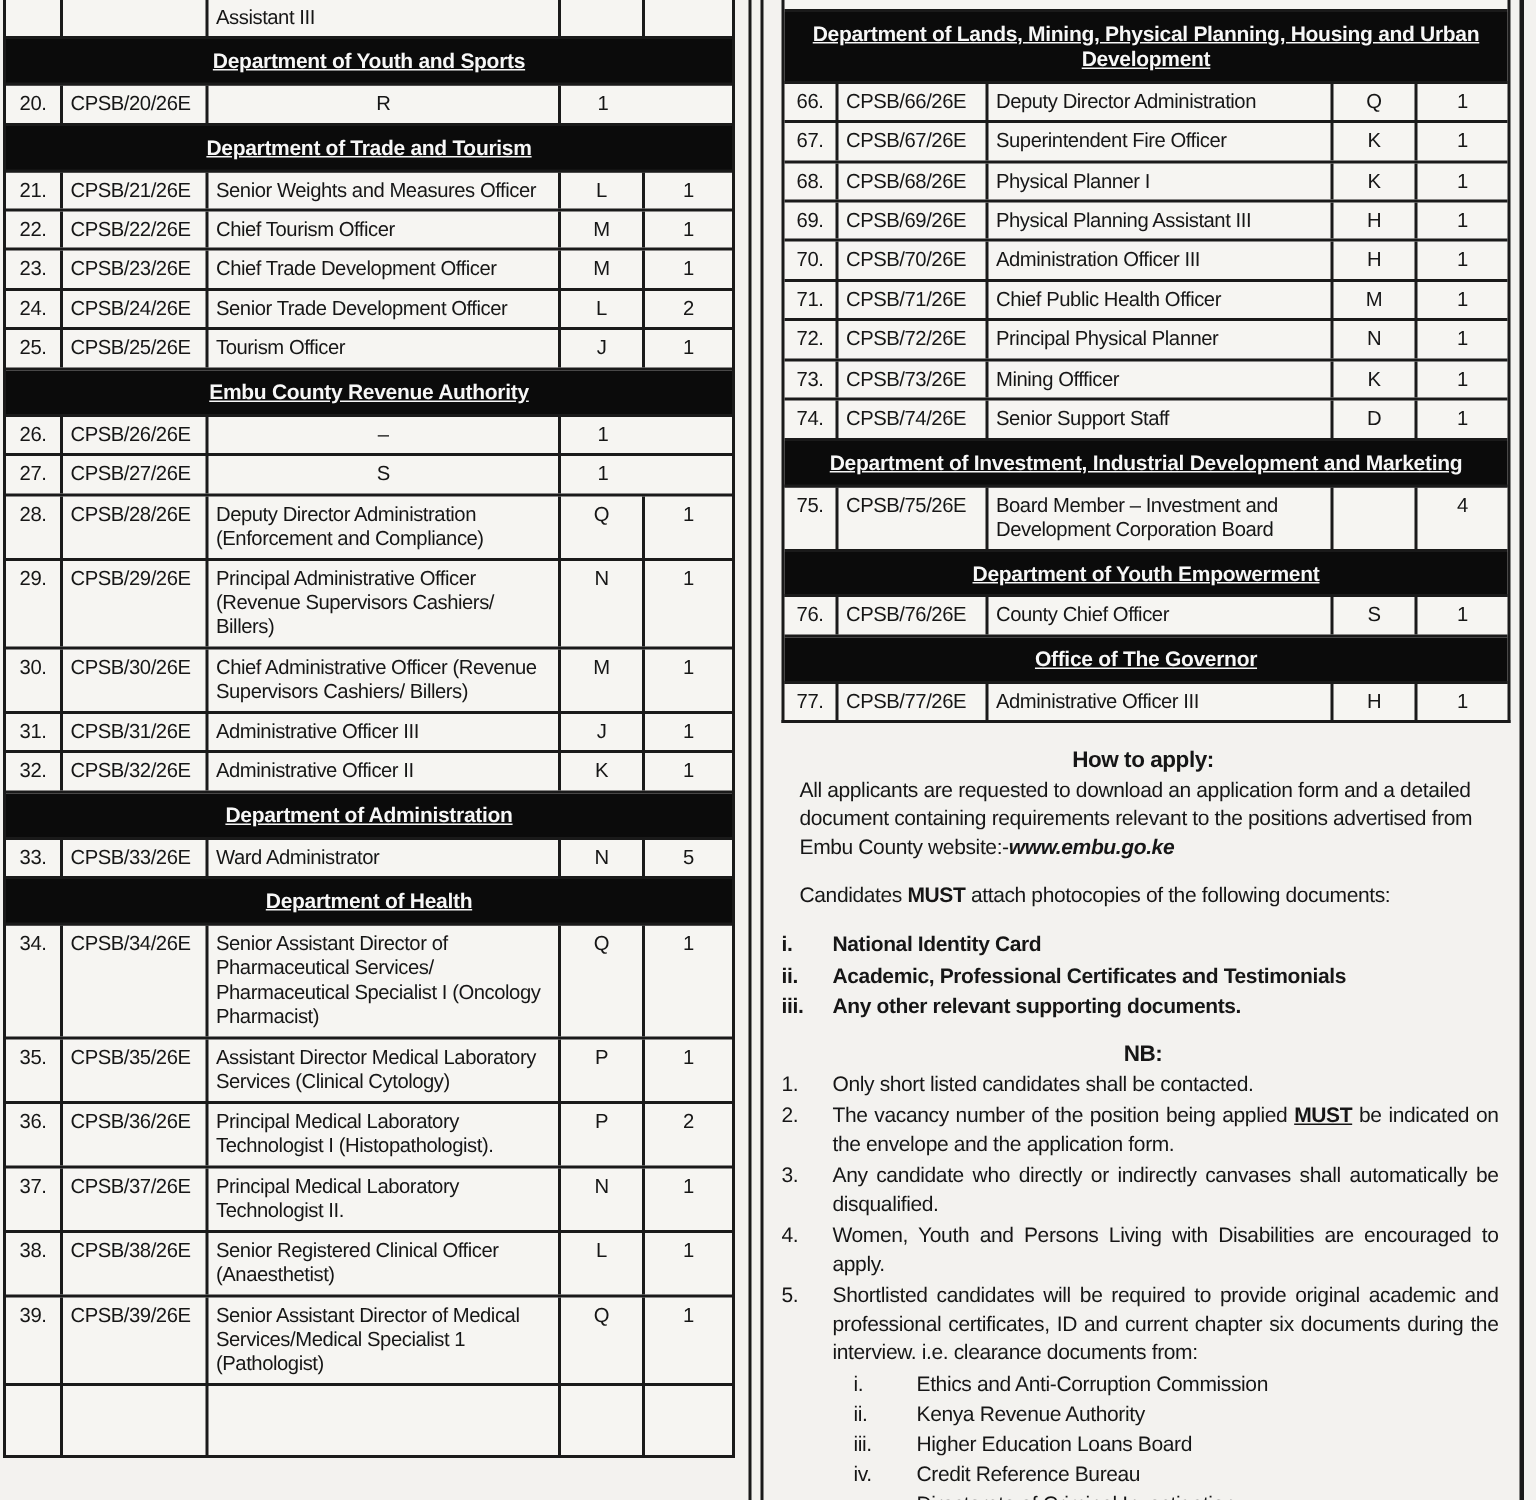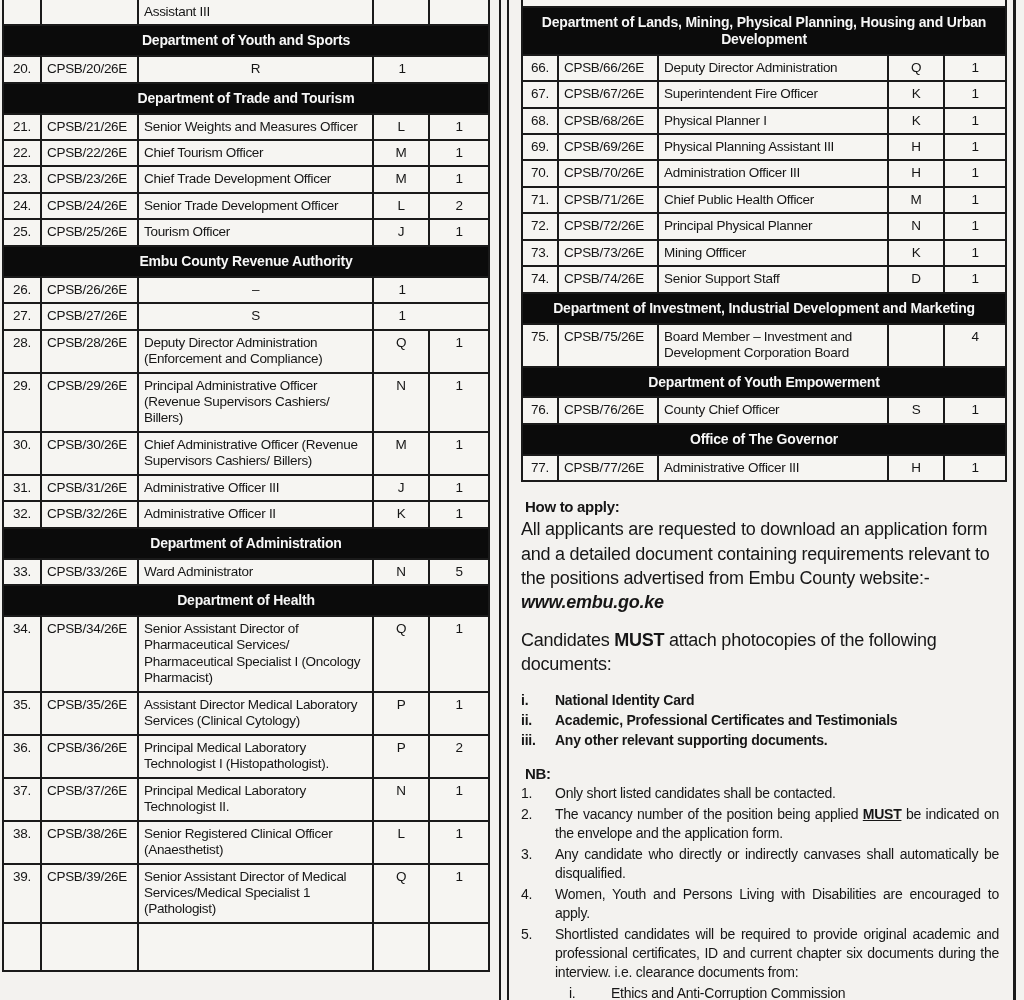--- a/index.html
+++ b/index.html
@@ -33,28 +33,29 @@
     font-weight:500;
   }
   .cell:last-child{border-right:none;}
   .cell.no{text-align:center;padding-left:2px;padding-right:2px;}
   .cell.group,.cell.posts{text-align:center;}
   .sec-header{
     background:#0b0b0b;color:#f7f7f7;
     text-align:center;font-weight:bold;font-size:14px;letter-spacing:-0.2px;
     padding:6px 8px;line-height:1.2;
     border-bottom:2px solid #1a1a1a;
+    text-decoration:underline;
   }
   .spacer-row{height:6px;border-bottom:2px solid #1a1a1a;}
   .row.partial{height:46px;}
 
   
   .textblock{margin-top:16px;padding-right:8px;}
-  .h{font-weight:bold;font-size:15px;letter-spacing:-0.3px;margin:0 0 2px 4px;}
-  .para{font-size:18px;line-height:1.36;letter-spacing:-0.25px;margin:0 0 13px 0;}
+  .h{font-weight:bold;font-size:15px;letter-spacing:-0.3px;margin:0 0 2px 4px;text-align:center;}
+  .para{font-size:14px;line-height:1.36;letter-spacing:-0.25px;margin:0 0 13px 12px;}
   .bi{font-weight:bold;font-style:italic;}
   b.u{text-decoration:underline;}
   .doclist{margin:2px 0 14px 0;}
   .ditem{display:grid;grid-template-columns:34px 1fr;font-weight:bold;font-size:14px;line-height:1.45;letter-spacing:-0.25px;}
   .nitem{display:grid;grid-template-columns:34px 1fr;font-size:14px;line-height:1.36;letter-spacing:-0.25px;margin-bottom:2px;}
   .nitem .ntext{text-align:justify;}
   .sublist{margin-left:48px;}
   .sitem{display:grid;grid-template-columns:42px 1fr;font-size:14px;line-height:1.42;letter-spacing:-0.25px;}
 </style>
 </head>

